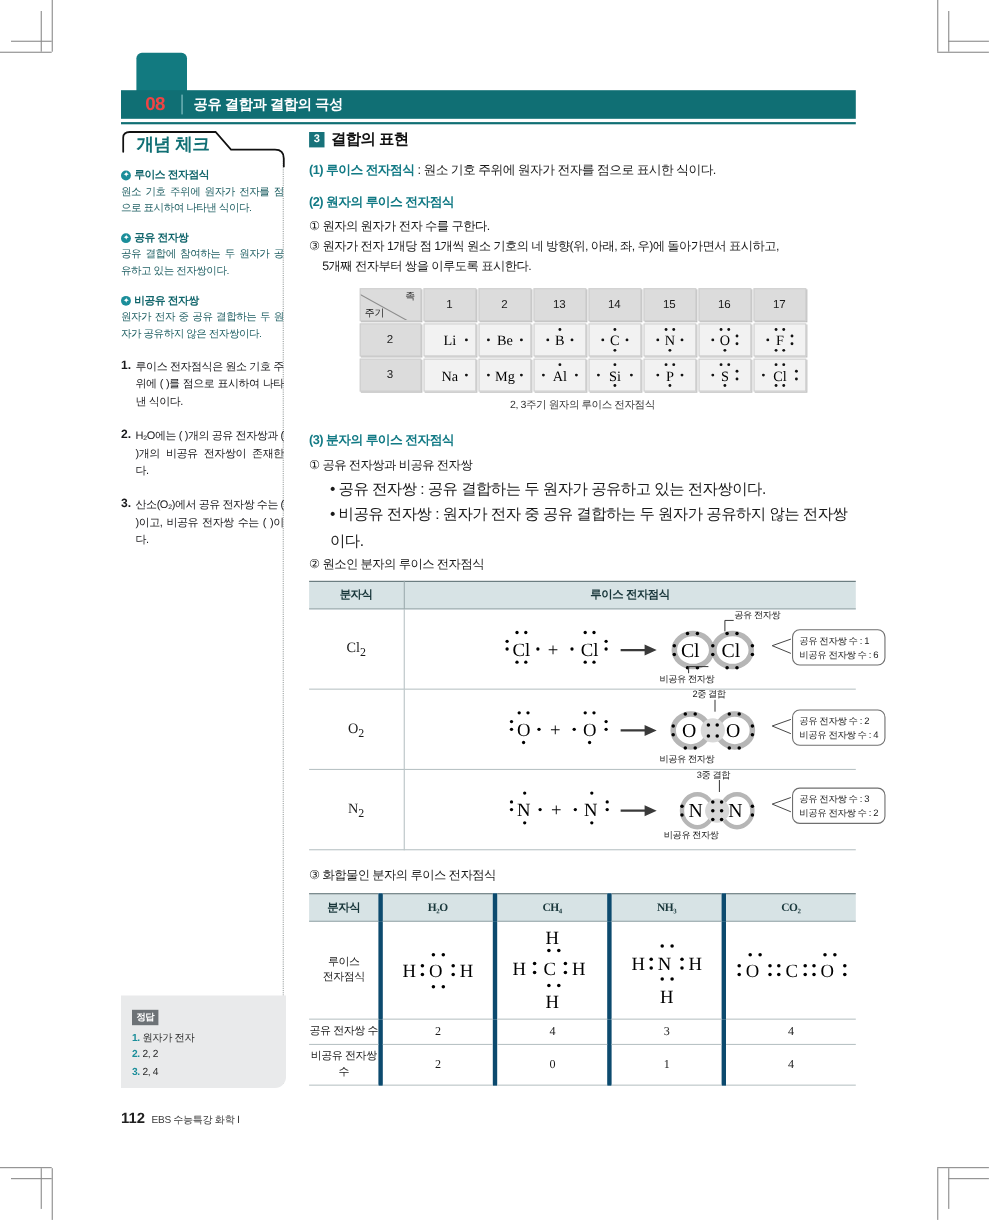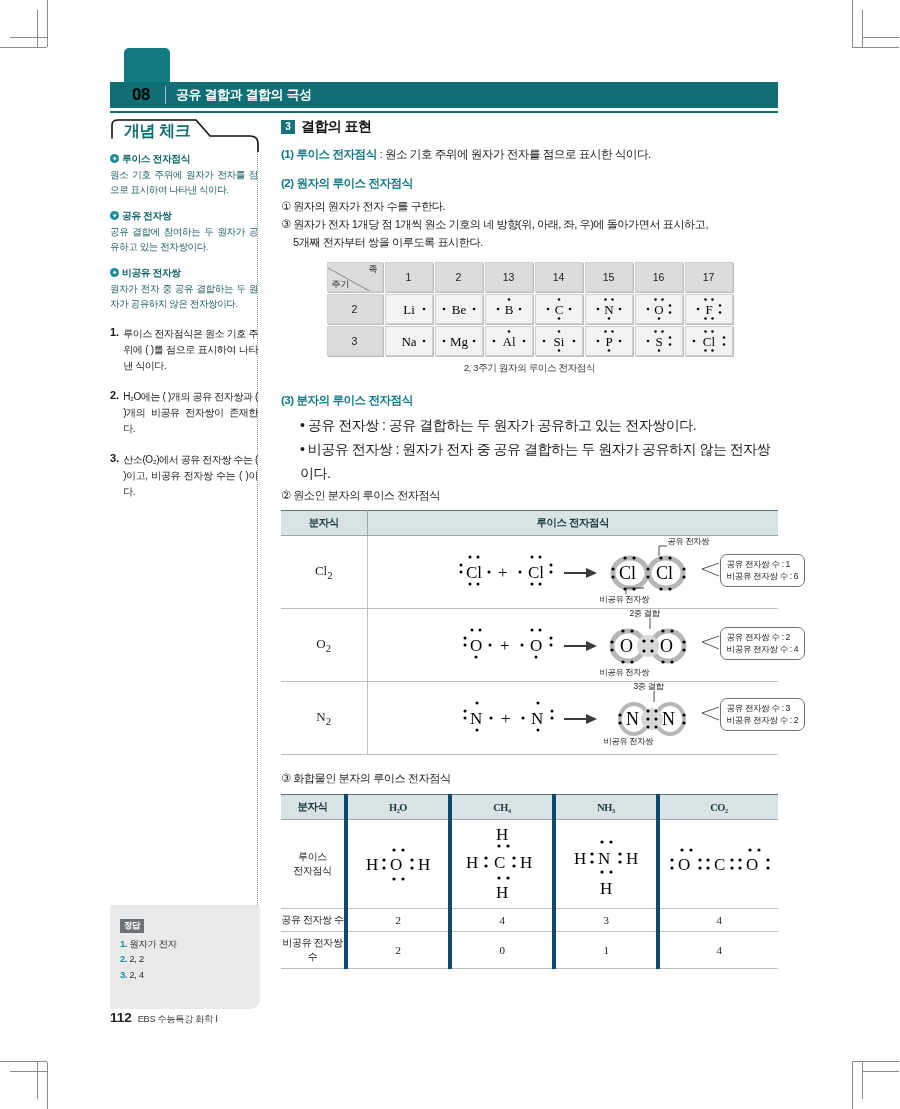--- a/index.html
+++ b/index.html
@@ -26,21 +26,21 @@
     border-radius: 5px 5px 0 0;
   }
   .hdr-band {
     position: absolute; left: 110px; top: 82px;
     width: 668px; height: 26px;
     background: #106f74;
   }
   .hdr-num {
     position: absolute; left: 124px; top: 82px;
     width: 34px; height: 26px;
-    color: #000000; font-size: 17px; font-weight: bold;
+    color: #ef4444; font-size: 17px; font-weight: bold;
     line-height: 26px; text-align: center; letter-spacing: -0.5px;
   }
   .hdr-sep {
     position: absolute; left: 165px; top: 86px;
     width: 1px; height: 18px; background: #8fc9cc;
   }
   .hdr-title {
     position: absolute; left: 176px; top: 82px; height: 26px;
     line-height: 26px; color: #ffffff;
     font-size: 13px; font-weight: bold; letter-spacing: -0.4px;
@@ -80,21 +80,21 @@
     letter-spacing: -0.45px; text-align: justify;
   }
   .q { margin-top: 15px; display: flex; gap: 4px; }
   .q .n { font-size: 11px; font-weight: bold; color: #18181b; flex: 0 0 auto; }
   .q .t {
     font-size: 10px; color: #18181b; line-height: 1.6;
     letter-spacing: -0.4px; text-align: justify;
   }
   .ans-box {
     position: absolute; left: 110px; top: 905px;
-    width: 150px; padding: 9px 10px 26px 10px;
+    width: 150px; padding: 9px 10px 7px 10px;
     background: #e9eaeb; border-radius: 0 0 10px 0;
   }
   .ans-title {
     display: inline-block; font-size: 8.5px; font-weight: bold;
     color: #ffffff; background: #6d7276; padding: 1px 4px;
     letter-spacing: -0.5px; margin-bottom: 4px;
   }
   .ans-row { font-size: 9.3px; color: #2b2b2b; line-height: 1.65; letter-spacing: -0.3px; }
   .ans-row b { color: #1b8e9a; }
 
@@ -426,20 +426,21 @@
                     <circle cx="19.5" cy="23.5" r="1.3" fill="#111"></circle>
                     <circle cx="26.5" cy="23.5" r="1.3" fill="#111"></circle>
                   </svg></span></td>
         </tr>
       </tbody>
         </table>
     </div>
     <div class="cap">2, 3주기 원자의 루이스 전자점식</div>
 
     <div class="h4 mb6 mt18">(3) 분자의 루이스 전자점식</div>
+    <div class="p">① 공유 전자쌍과 비공유 전자쌍</div>
     <div class="bullet-line">• 공유 전자쌍 : 공유 결합하는 두 원자가 공유하고 있는 전자쌍이다.</div>
     <div class="bullet-line">• 비공유 전자쌍 : 원자가 전자 중 공유 결합하는 두 원자가 공유하지 않는 전자쌍이다.</div>
     <div class="p">② 원소인 분자의 루이스 전자점식</div>
 
     <table class="mol">
       <tbody>
           <tr>
         <th style="width:86px;border-right:1px solid #9aa9ac;">분자식</th>
         <th>루이스 전자점식</th>
       </tr>

